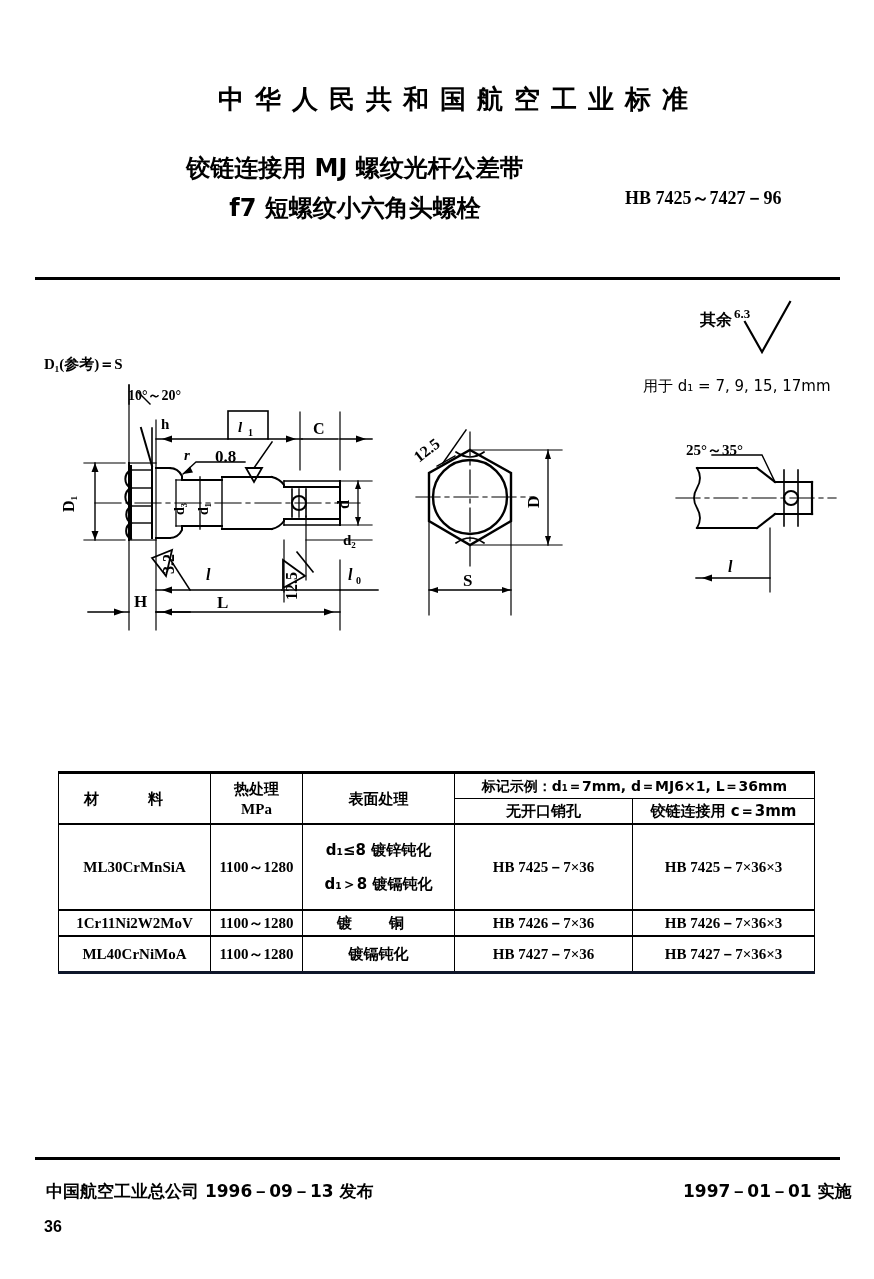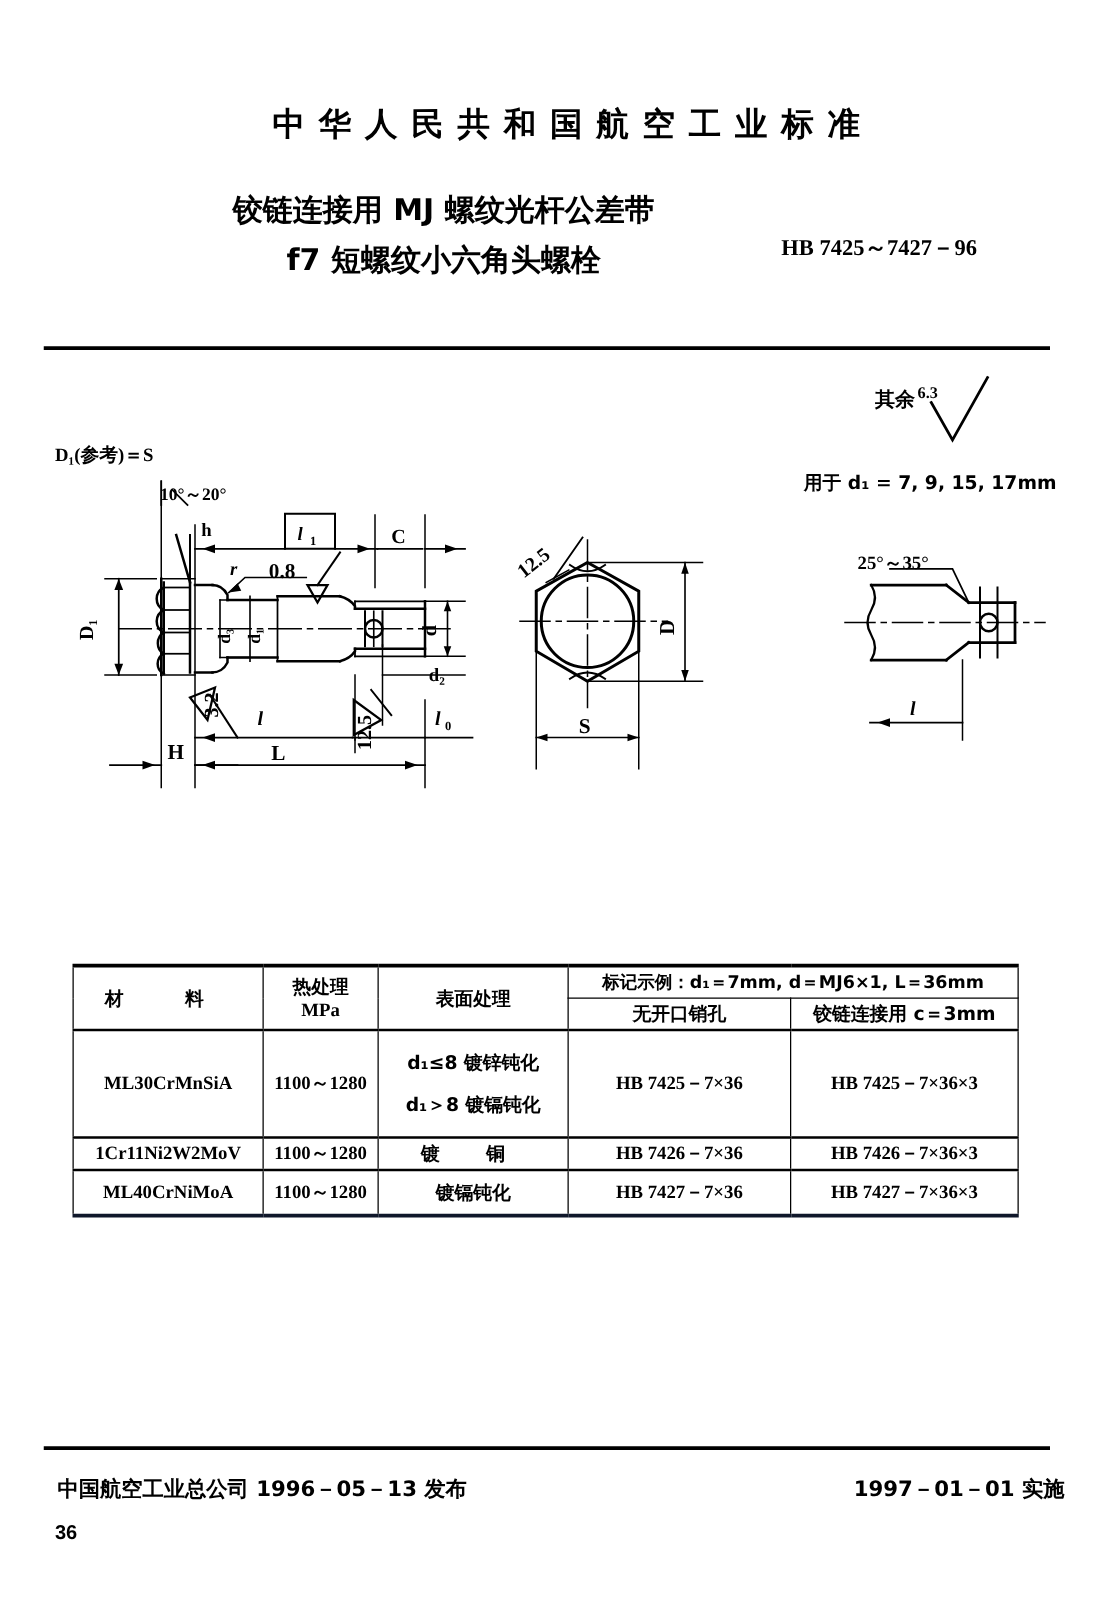--- a/index.html
+++ b/index.html
@@ -55,21 +55,21 @@
     font-family:"DejaVu Sans","Liberation Sans",sans-serif;
     font-weight:bold;font-size:16px;white-space:nowrap;
   }
   .note-qiyu .val{
     font-family:"Liberation Serif","DejaVu Serif",serif;
     font-size:13px;position:relative;top:-7px;left:2px;
   }
   .note-yongyu{
     position:absolute;left:643px;top:377px;
     font-family:"DejaVu Sans","Liberation Sans",sans-serif;
-    font-weight:bold;font-size:15px;white-space:nowrap;
+    font-weight:normal;font-size:15px;white-space:nowrap;
   }
   .note-D1S{
     position:absolute;left:44px;top:355px;
     font-family:"Liberation Serif","DejaVu Serif",serif;
     font-weight:bold;font-size:15px;white-space:nowrap;
   }
   .note-ang1{
     position:absolute;left:128px;top:387px;
     font-family:"Liberation Serif","DejaVu Serif",serif;
     font-weight:bold;font-size:14px;white-space:nowrap;
@@ -420,17 +420,17 @@
         <td class="outer-b">ML40CrNiMoA</td>
         <td class="outer-b">1100～1280</td>
         <td class="cjk outer-b">镀镉钝化</td>
         <td class="outer-b">HB 7427－7×36</td>
         <td class="outer-b">HB 7427－7×36×3</td>
       </tr>
     </tbody>
   </table>
 
   <div class="rule-bottom"></div>
-  <div class="foot-left">中国航空工业总公司 1996－05－13 发布</div>
+  <div class="foot-left">中国航空工业总公司 1996－09－13 发布</div>
   <div class="foot-right">1997－01－01 实施</div>
   <div class="page-no">36</div>
 
 </div>
 
 </body></html>

